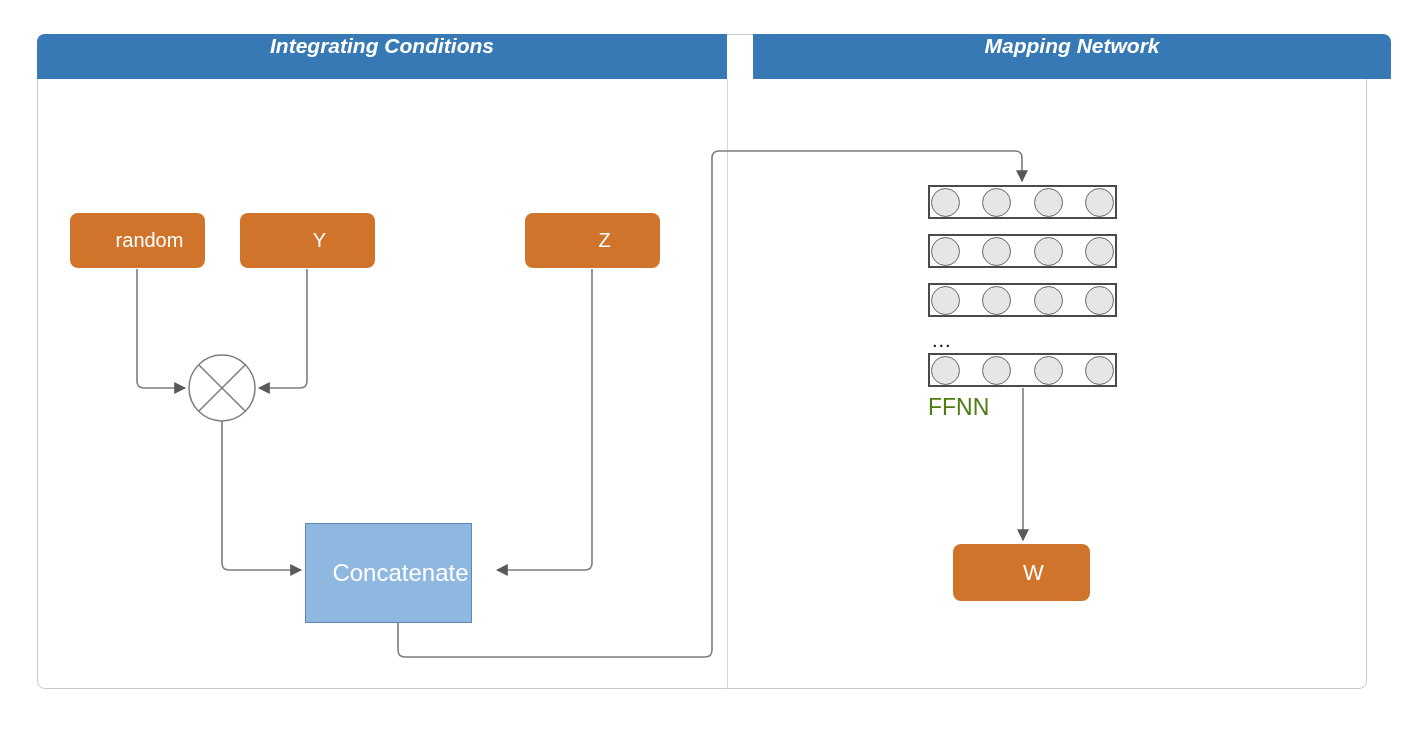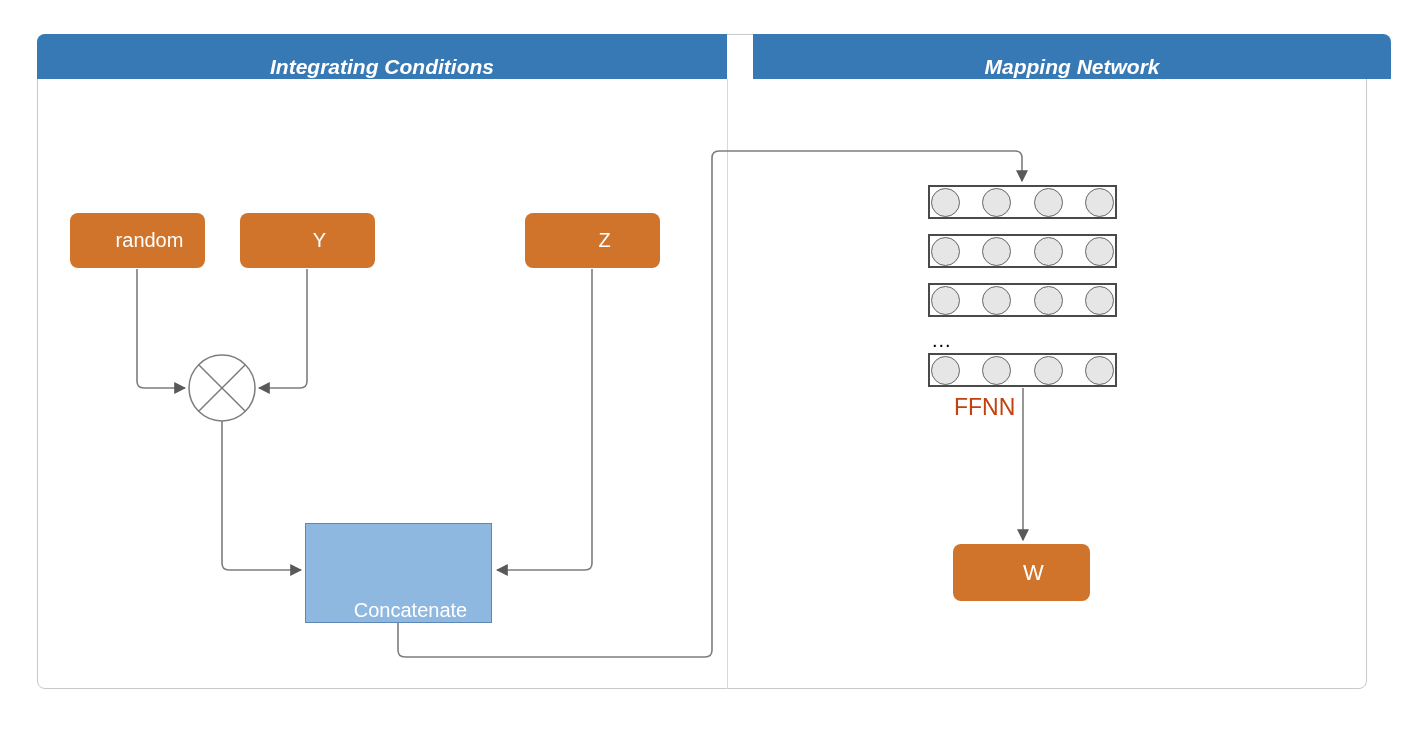--- a/index.html
+++ b/index.html
@@ -17,45 +17,45 @@
   }
   html,body{margin:0;padding:0;background:#ffffff;}
   body{font-family:"Liberation Sans", sans-serif;}
   .canvas{position:relative;width:1426px;height:738px;background:#ffffff;overflow:hidden;}
 
   .frame{position:absolute;left:37px;top:34px;width:1330px;height:655px;
          border:1px solid var(--frame-border);border-radius:8px;background:#ffffff;box-sizing:border-box;}
   .divider{position:absolute;left:727px;top:79px;width:1px;height:610px;background:var(--divider);}
 
   .hdr{position:absolute;top:34px;height:45px;background:var(--header-blue);
-       display:flex;align-items:flex-end;justify-content:center;
+       display:flex;align-items:flex-start;justify-content:center;
        color:#ffffff;font-weight:bold;font-style:italic;font-size:21px;box-sizing:border-box;}
   .hdr-left{left:37px;width:690px;border-radius:8px 0 0 0;}
   .hdr-right{left:753px;width:638px;border-radius:0 8px 0 0;}
 
   .node{position:absolute;display:flex;align-items:center;justify-content:center;
         color:#ffffff;box-sizing:border-box;padding-left:24px;}
   .orange{background:var(--node-orange);border-radius:8px;font-size:20px;}
   #node-random{left:70px;top:213px;width:135px;height:55px;}
   #node-y{left:240px;top:213px;width:135px;height:55px;}
   #node-z{left:525px;top:213px;width:135px;height:55px;}
-  #node-concat{left:305px;top:523px;width:187px;height:100px;background:var(--concat-fill);
-               border:1px solid var(--concat-border);font-size:20px;align-items:flex-end;}
+  #node-concat{left:305px;top:523px;width:167px;height:100px;background:var(--concat-fill);
+               border:1px solid var(--concat-border);font-size:24px;}
   #node-w{left:953px;top:544px;width:137px;height:57px;font-size:22px;}
 
   .rows-host{position:absolute;left:928px;top:185px;width:189px;}
   .layer-row{height:34px;margin-bottom:15px;border:2px solid var(--row-border);
              background:#ffffff;box-sizing:border-box;
              display:flex;align-items:center;justify-content:space-between;padding:0 1px;}
   .neuron{width:27px;height:27px;border:1.5px solid var(--circle-border);
           border-radius:50%;background:var(--circle-fill);box-sizing:content-box;}
   .ellipsis{height:21px;margin:0;padding-left:4px;font-size:20px;line-height:16px;
             color:#000;letter-spacing:1px;}
 
-  .ffnn{position:absolute;left:928px;top:394px;font-size:23px;color:#c2410c;margin-left:26px;}
+  .ffnn{position:absolute;left:928px;top:394px;font-size:23px;color:#4d7c0f;}
 
   svg.wires{position:absolute;left:0;top:0;width:1426px;height:738px;pointer-events:none;}
   .edge{fill:none;stroke:var(--edge-gray);stroke-width:1.6px;}
   .arrowhead{fill:var(--arrow-gray);}
   .mult-circle{fill:#ffffff;stroke:var(--edge-gray);stroke-width:1.5px;}
   .mult-cross{stroke:var(--edge-gray);stroke-width:1.5px;}
 </style>
 </head>
 <body>
 

